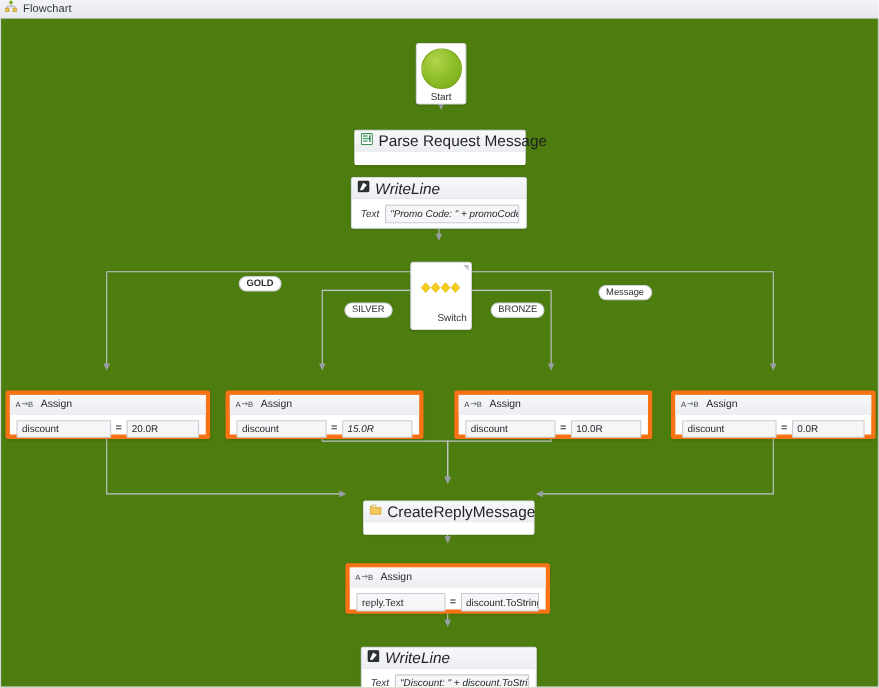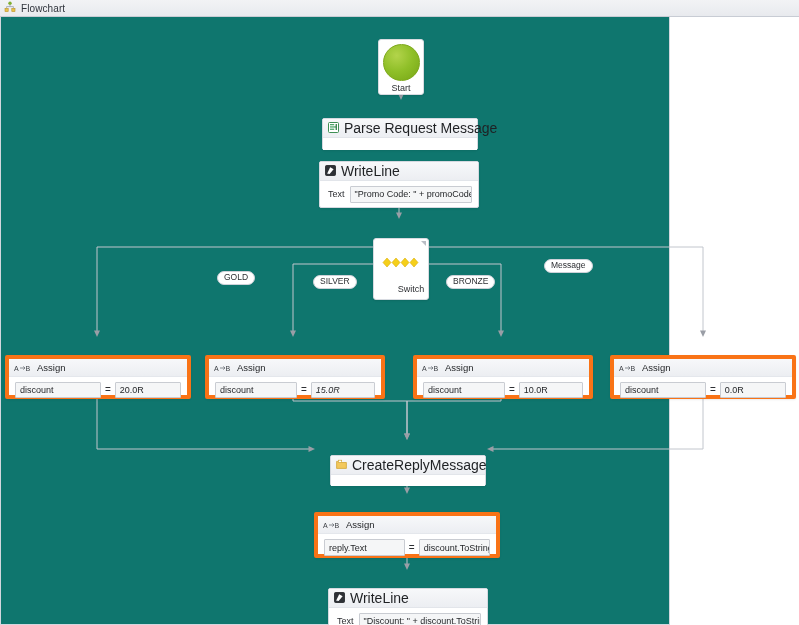--- a/index.html
+++ b/index.html
@@ -23,22 +23,22 @@
     box-sizing:border-box;
     display:flex;align-items:center;
   }
   #titlebar .tb-icon{margin-left:4px;margin-right:5px;display:block;}
   #titlebar .tb-text{
     font-size:10px;color:#30343c;letter-spacing:0.1px;
   }
 
   
   #canvas{
-    position:absolute;left:0;top:17px;width:670px;height:608px;
-    background:#0f766e;
+    position:absolute;left:0;top:17px;width:799px;height:608px;
+    background:#4d7c0f;
     border:1px solid #d3d7de;
     border-top:none;
     box-sizing:border-box;
   }
   #wires{position:absolute;left:0;top:0;width:797px;height:606px;}
 
   
   .node{position:absolute;box-sizing:border-box;}
 
   
@@ -74,20 +74,21 @@
   .parse-node{width:156px;height:32px;left:321px;top:101px;}
   .parse-node .card-body{height:12px;}
   .reply-node{width:156px;height:31px;left:329px;top:438px;}
   .reply-node .card-body{height:11px;}
 
   
   .wl-node{
     width:160px;height:47px;
     background:#ffffff;border:1px solid #d5d9e0;border-radius:2px;
     box-shadow:0 1px 2px rgba(0,0,0,0.08);
+    font-style:italic;
   }
   .wl-1{left:318px;top:144px;}
   .wl-2{left:327px;top:571px;width:160px;}
   .wl-row{
     display:flex;align-items:center;height:26px;padding:0 6px 0 8px;
     box-sizing:border-box;
   }
   .wl-label{font-size:9px;color:#2d2f33;margin-right:5px;}
   .wl-field{
     flex:1 1 auto;height:17px;background:#f5f6f7;
@@ -259,21 +260,21 @@
             <path d="M5 1 L9 5.5 L5 10 L1 5.5 Z"></path>
             <path d="M14 1 L18 5.5 L14 10 L10 5.5 Z"></path>
             <path d="M23 1 L27 5.5 L23 10 L19 5.5 Z"></path>
             <path d="M32 1 L36 5.5 L32 10 L28 5.5 Z"></path>
           </g>
         </svg>
       </span>
       <span class="switch-label">Switch</span>
     </div>
 
-    <div class="branch-label" style="left:216px;top:254px;">GOLD</div>
+    <div class="branch-label" style="left:216px;top:234px;font-weight:bold;">GOLD</div>
     <div class="branch-label" style="left:312px;top:258px;">SILVER</div>
     <div class="branch-label" style="left:445px;top:258px;">BRONZE</div>
     <div class="branch-label" style="left:543px;top:242px;">Message</div>
 
     <div class="node assign as-1">
       <div class="assign-head">
         <span class="ic">
           <svg width="18" height="9" viewBox="0 0 18 9">
             <text x="0" y="7" font-family="Liberation Sans, sans-serif" font-size="7" fill="#3a3d42">A</text>
             <path d="M6 4 L11 4 M9.3 2.4 L11 4 L9.3 5.6" stroke="#6b6f76" stroke-width="0.8" fill="none"></path>

